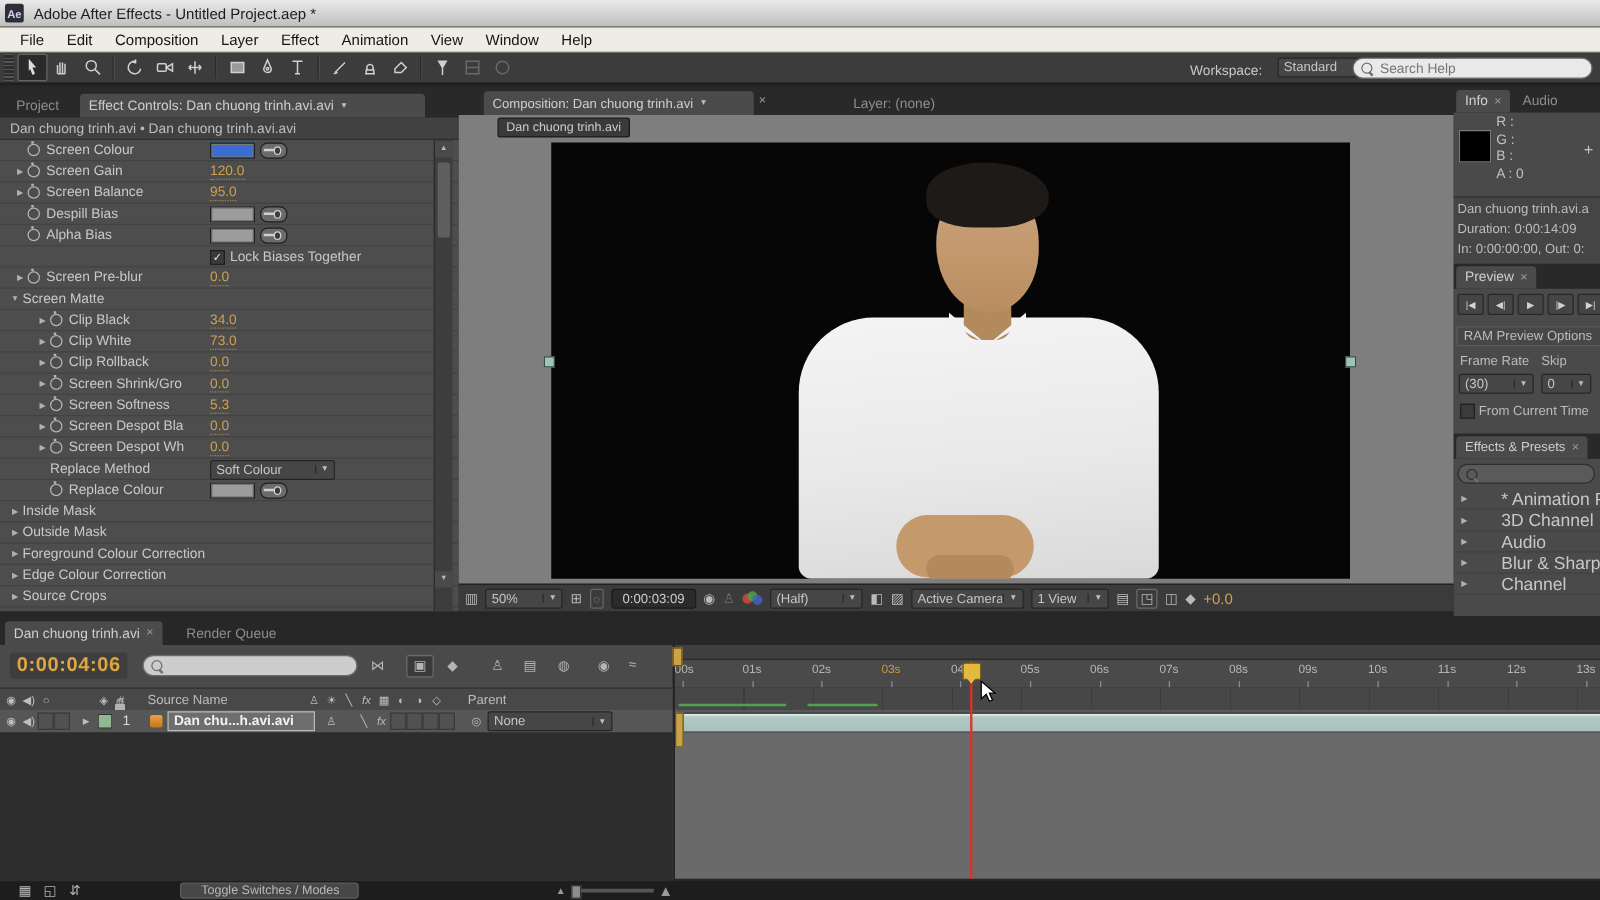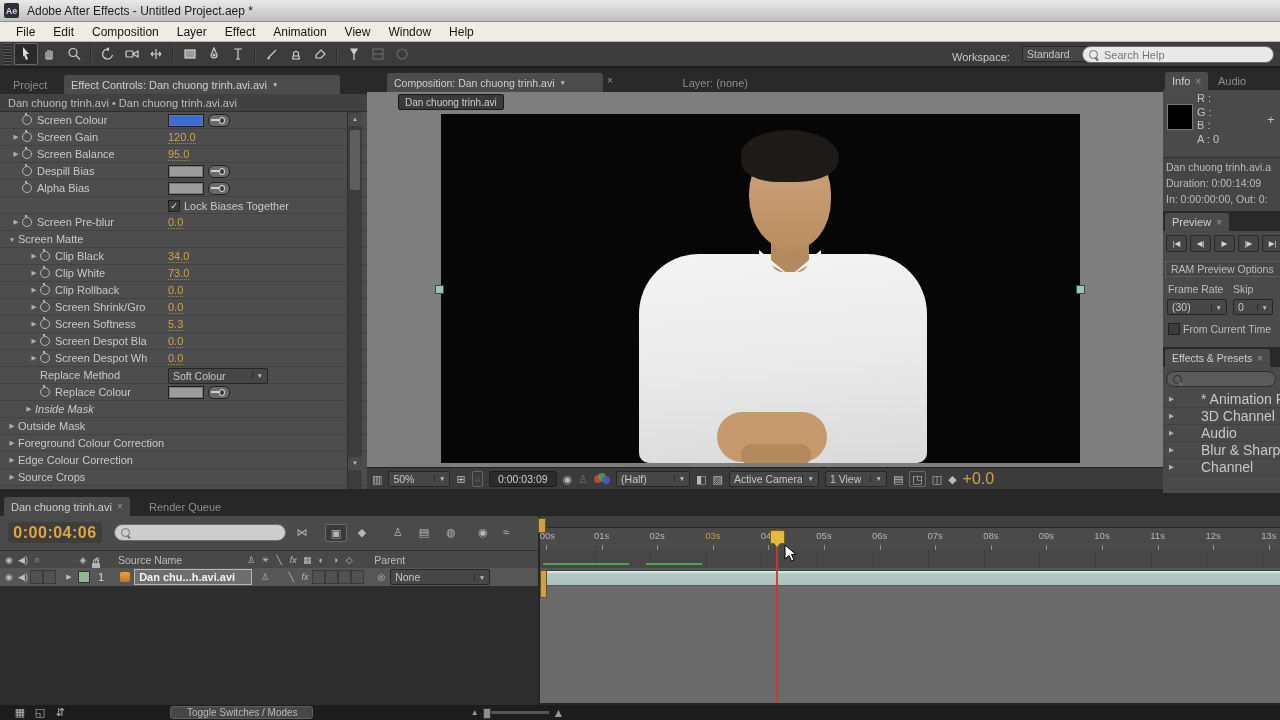--- a/index.html
+++ b/index.html
@@ -395,21 +395,21 @@
     </div>
     <div class="ec-row" style="padding-left: 28px;">
       <span class="ec-arrow"></span>
       <span class="stopwatch"></span>
       <span class="ec-label">Replace Colour</span>
       <div class="ec-ctrl">
         <span class="swatch" style="background: rgb(156, 156, 156);"></span>
         <span class="sliderbtn"></span>
       </div>
     </div>
-    <div class="ec-row" style="padding-left: 23px; font-style: italic;">
+    <div class="ec-row" style="padding-left: 6px;">
       <span class="ec-arrow">▶</span>
       <span class="ec-label">Inside Mask</span>
       <div class="ec-ctrl"></div>
     </div>
     <div class="ec-row" style="padding-left: 6px;">
       <span class="ec-arrow">▶</span>
       <span class="ec-label">Outside Mask</span>
       <div class="ec-ctrl"></div>
     </div>
     <div class="ec-row" style="padding-left: 6px;">
@@ -492,21 +492,21 @@
     <span class="dd-a">▼</span>
   </span>
   <span class="dd" style="width:62px;">
     <span class="dd-t">1 View</span>
     <span class="dd-a">▼</span>
   </span>
   <span class="vico">▤</span>
   <span class="vico boxed" style="border:1px solid #6b6b6b;border-radius:2px;padding:0 2px;">◳</span>
   <span class="vico">◫</span>
   <span class="vico">◆</span>
-  <span style="font-size:16px;color:#cfa14f;">+0.0</span>
+  <span style="font-size:12px;color:#cfa14f;">+0.0</span>
 </div>
 
 <div class="abs tabstrip" style="left:1163px;top:70px;width:117px;height:20px;">
   <div class="ptab" style="left:2px;top:2px;height:18px;">
     <span>Info</span>
     <span class="tab-x">×</span>
   </div>
   <div class="ptab inactive" style="left:48px;top:2px;height:18px;">
     <span>Audio</span>
   </div>
@@ -715,21 +715,21 @@
 <div class="abs playhead" style="left:770px;top:530px;"></div>
 
 <svg class="abs" style="left:783px;top:544px;" width="16" height="20">
   <path d="M2 1 L2 15 L6 11.5 L8.5 17 L11 16 L8.5 10.5 L13 10.5 Z" fill="#fff" stroke="#000" stroke-width="1"></path>
 </svg>
 
 <div class="abs tl-bottom">
   <span class="tl-ico" style="margin-left:10px;">▦</span>
   <span class="tl-ico">◱</span>
   <span class="tl-ico">⇵</span>
-  <div class="toggle-btn" style="margin-left:100px;padding-left:16px;">
+  <div class="toggle-btn" style="margin-left:74px;padding-left:16px;">
     <span>Toggle Switches / Modes</span>
   </div>
   <span style="margin-left:158px;color:#9a9a9a;font-size:8px;">▲</span>
   <div style="width:66px;height:3px;background:#555;margin:0 4px;position:relative;">
     <div style="position:absolute;left:0;top:-3px;width:6px;height:9px;background:#8d8d8d;border:1px solid #333;"></div>
   </div>
   <span style="color:#9a9a9a;font-size:12px;">▲</span>
 </div>
 
 </body></html>

